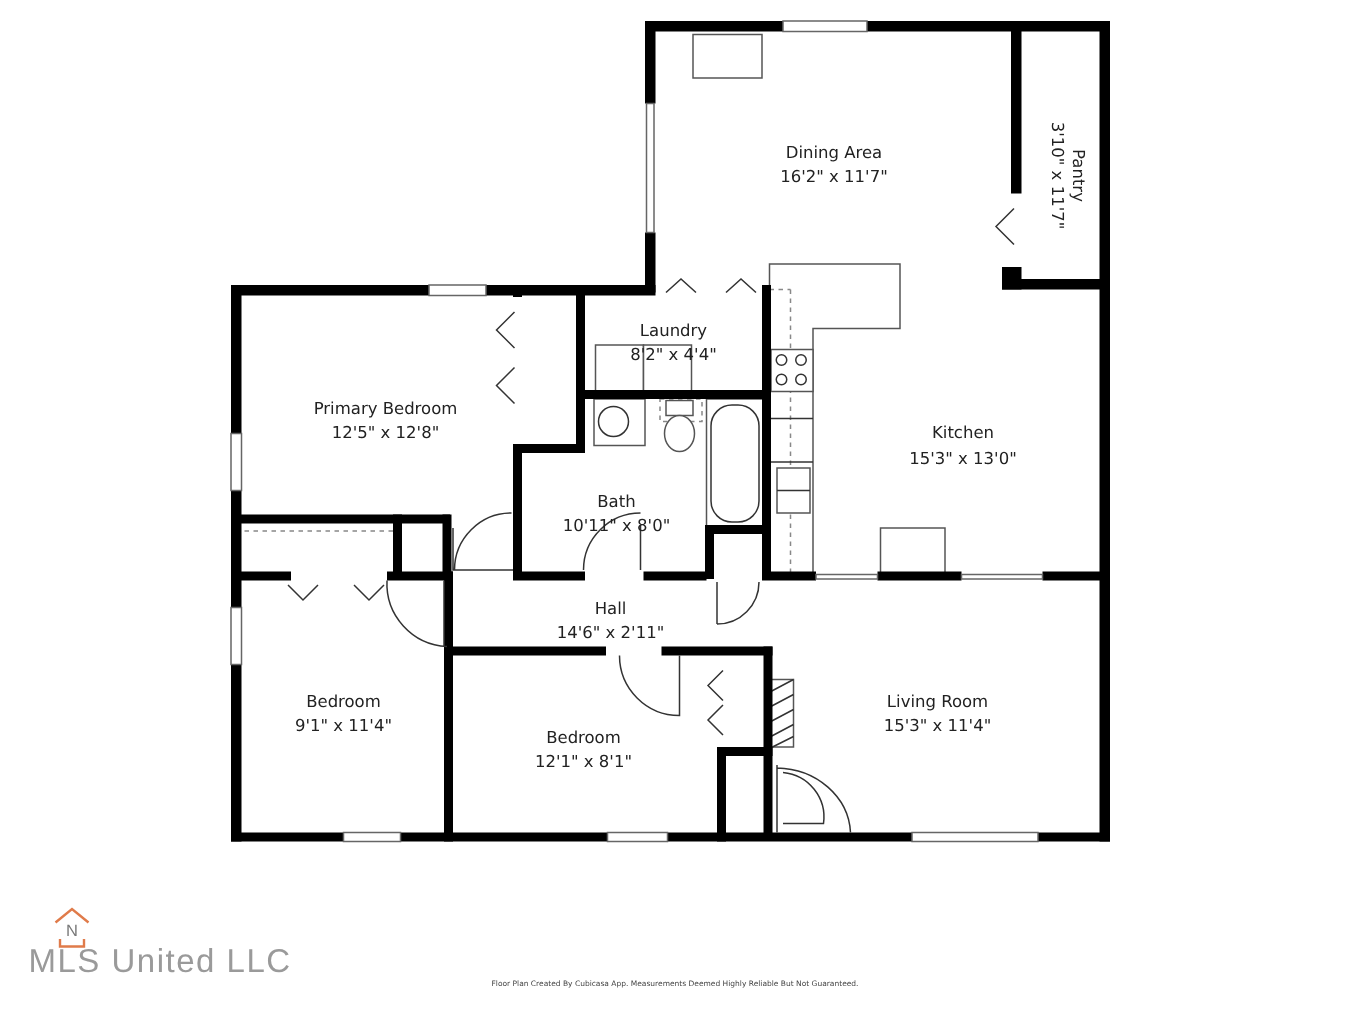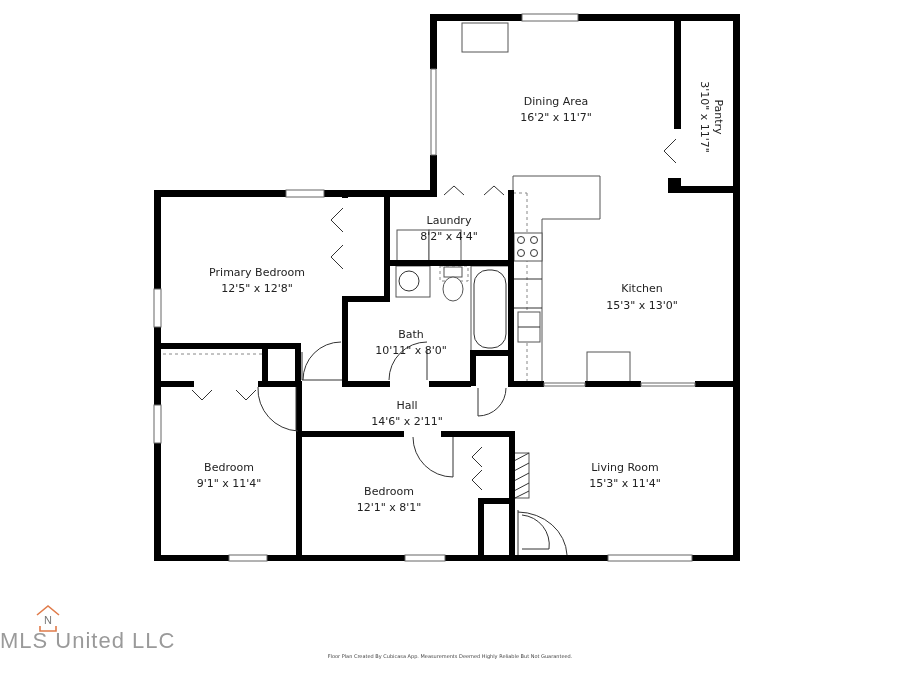--- a/index.html
+++ b/index.html
@@ -5,21 +5,21 @@
   html, body { margin:0; padding:0; background:#ffffff; }
   body { width:900px; height:675px; position:relative; overflow:hidden; font-family:"DejaVu Sans", sans-serif; }
   svg { position:absolute; left:0; top:0; }
   .wall { fill:#000; }
   .thin { fill:none; stroke:#333; stroke-width:1; }
   .thin2 { fill:#fff; stroke:#555; stroke-width:1; }
   .win { fill:#fff; stroke:#666; stroke-width:1; }
   .dash { fill:none; stroke:#888; stroke-width:1; stroke-dasharray:3 3; }
   .room-name { font-size:11px; fill:#222; text-anchor:middle; }
   .room-dim { font-size:11px; fill:#222; text-anchor:middle; }
-  .logo-text { position:absolute; left:0; top:628px; font-family:"Liberation Sans", sans-serif; font-size:22px; color:#9a9a9a; letter-spacing:1px; }
+  .logo-text { position:absolute; left:0; top:628px; font-family:"Liberation Sans", sans-serif; font-size:22px; color:#9a9a9a; letter-spacing:1px;padding-left:19px; }
   .logo-mark { position:absolute; left:34px; top:604px; }
   .footer-note { position:absolute; left:0; width:900px; top:653px; text-align:center; font-size:5px; color:#444; }
 </style>
 </head>
 <body>
 
 <svg width="900" height="675" viewBox="0 0 900 675">
 
   <rect class="thin2" x="462" y="23" width="46" height="29"></rect>
 

